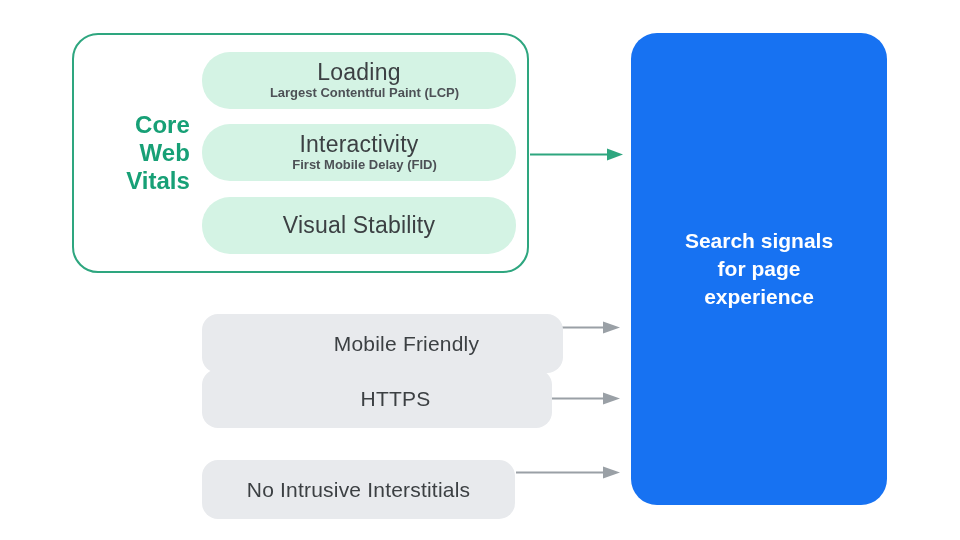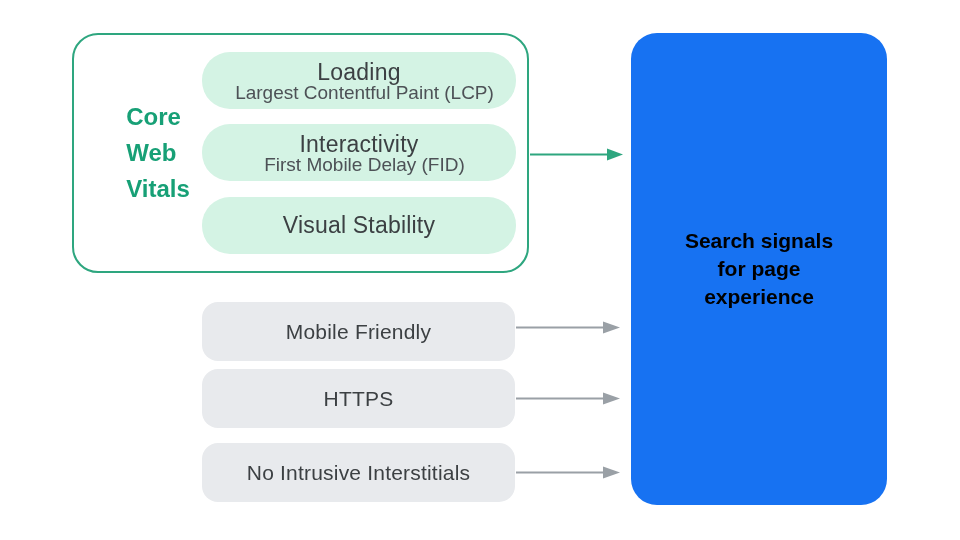--- a/index.html
+++ b/index.html
@@ -30,26 +30,26 @@
     border-radius: 26px;
     background: transparent;
   }
   .cwv-label {
     position: absolute;
     left: 97px; top: 33px;
     width: 122px; height: 240px;
     display: flex;
     align-items: center;
     justify-content: center;
-    text-align: left;
+    text-align: right;
     white-space: pre-line;
     color: var(--green, #17A076);
     font-size: 24px;
     font-weight: 700;
-    line-height: 36px;
+    line-height: 28px;
   }
   .vital-box {
     position: absolute;
     left: 202px;
     width: 314px; height: 57px;
     box-sizing: border-box;
     background: var(--mint, #D4F3E4);
     border-radius: 28px;
     display: flex;
     flex-direction: column;
@@ -62,59 +62,59 @@
   .vital-box.v3 { top: 197px; gap: 8px; }
   .vital-title {
     color: var(--text-dark, #3C4043);
     font-size: 23px;
     font-weight: 500;
     line-height: 25px;
     letter-spacing: 0.2px;
   }
   .vital-sub {
     color: var(--text-sub, #4D5156);
-    font-size: 19px;
-    font-weight: 400;
+    font-size: 13px;
+    font-weight: 700;
     line-height: 16px;
     margin-left: 11px;
   }
   
   .signal-box {
     position: absolute;
     left: 202px;
     width: 313px; height: 59px;
     background: var(--gray-fill, #E8EAED);
     border-radius: 16px;
     display: flex;
     align-items: center;
     justify-content: center;
     text-align: center;
   }
-  .signal-box.s1 { top: 302px; }
-  .signal-box.s2 { top: 369px; }
-  .signal-box.s3 { top: 443px; }
+  .signal-box.s1 { top: 314px; padding-left: 48px; }
+  .signal-box.s2 { top: 369px; padding-left: 37px; }
+  .signal-box.s3 { top: 460px; }
   .signal-label {
     color: var(--text-dark, #3C4043);
     font-size: 21px;
     font-weight: 500;
     letter-spacing: 0.2px;
   }
   
   .result-box {
     position: absolute;
     left: 631px; top: 33px;
     width: 256px; height: 472px;
     background: var(--blue, #1772F2);
     border-radius: 26px;
     display: flex;
     align-items: center;
     justify-content: center;
     text-align: center;
     white-space: pre-line;
-    color: #000000;
+    color: #ffffff;
     font-size: 21px;
     font-weight: 700;
     line-height: 28px;
   }
   .arrow-green line { stroke: var(--green-border, #2EA67F); stroke-width: 2; }
   .arrow-green polygon { fill: var(--green-border, #2EA67F); }
   .arrow-gray line { stroke: var(--gray-arrow, #9AA0A6); stroke-width: 2; }
   .arrow-gray polygon { fill: var(--gray-arrow, #9AA0A6); }
 </style>
 </head>

